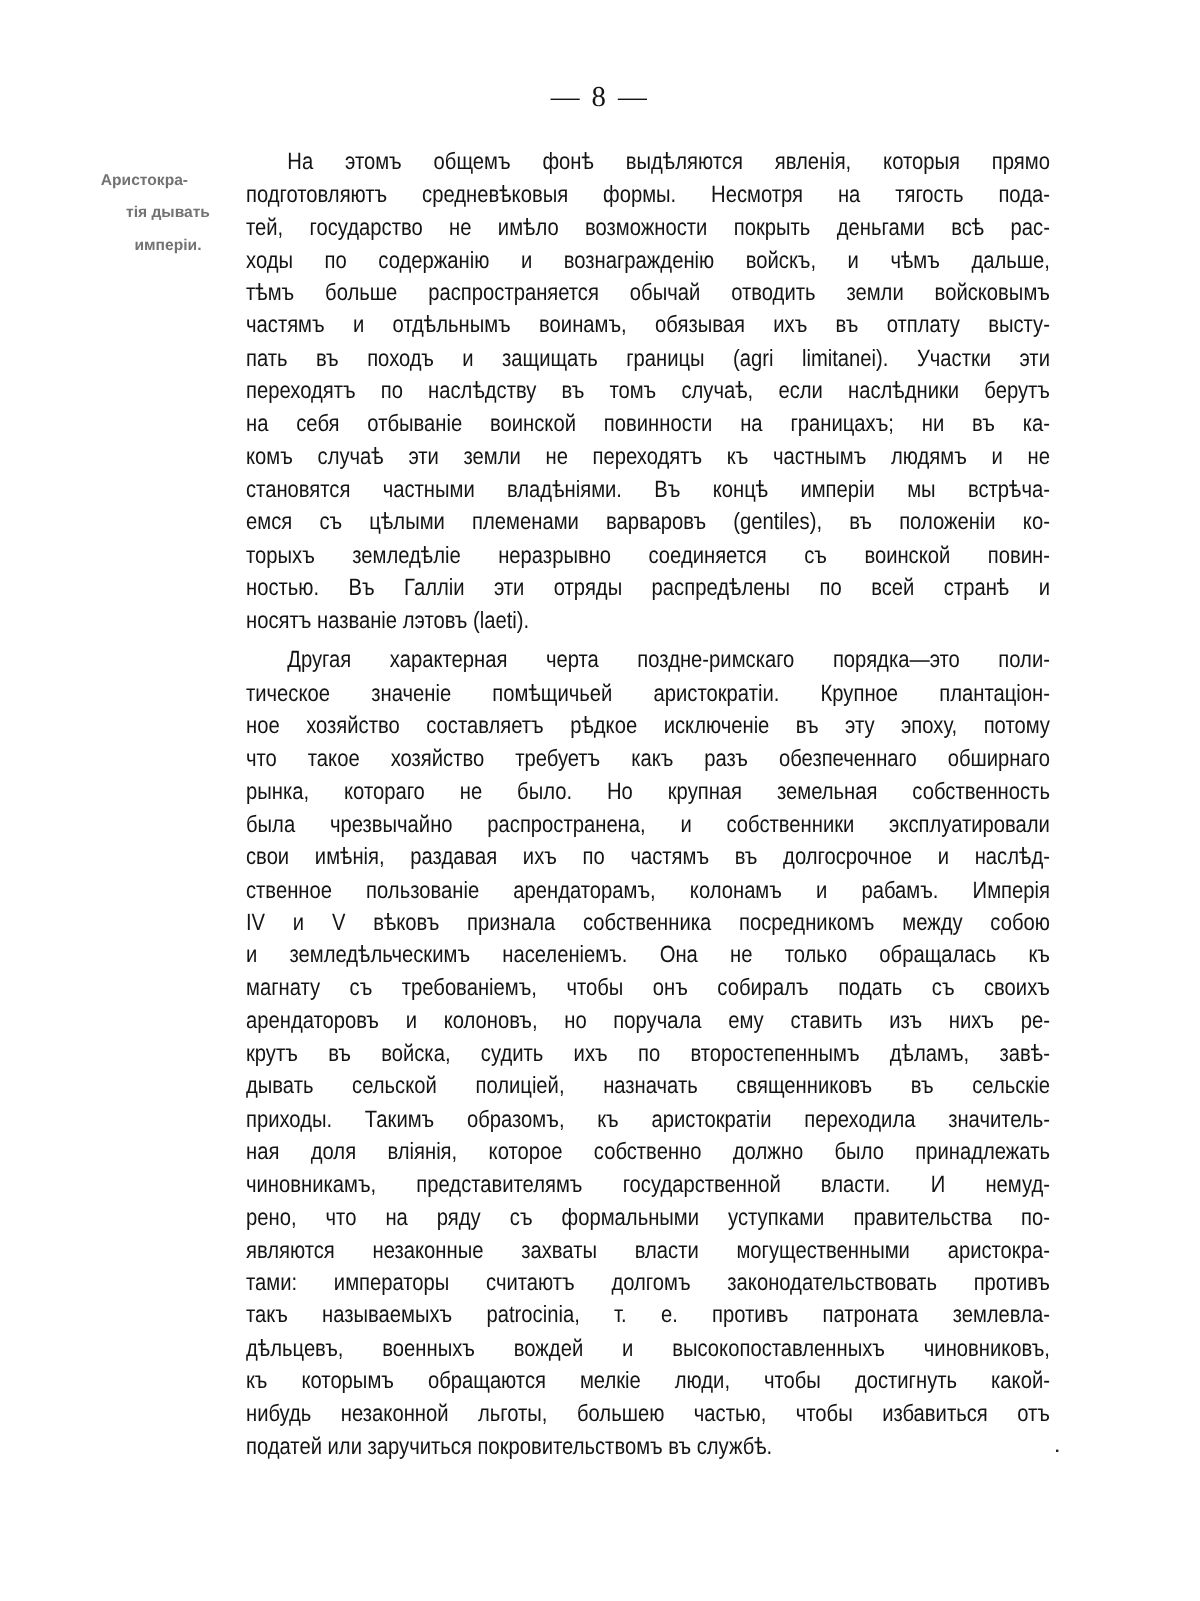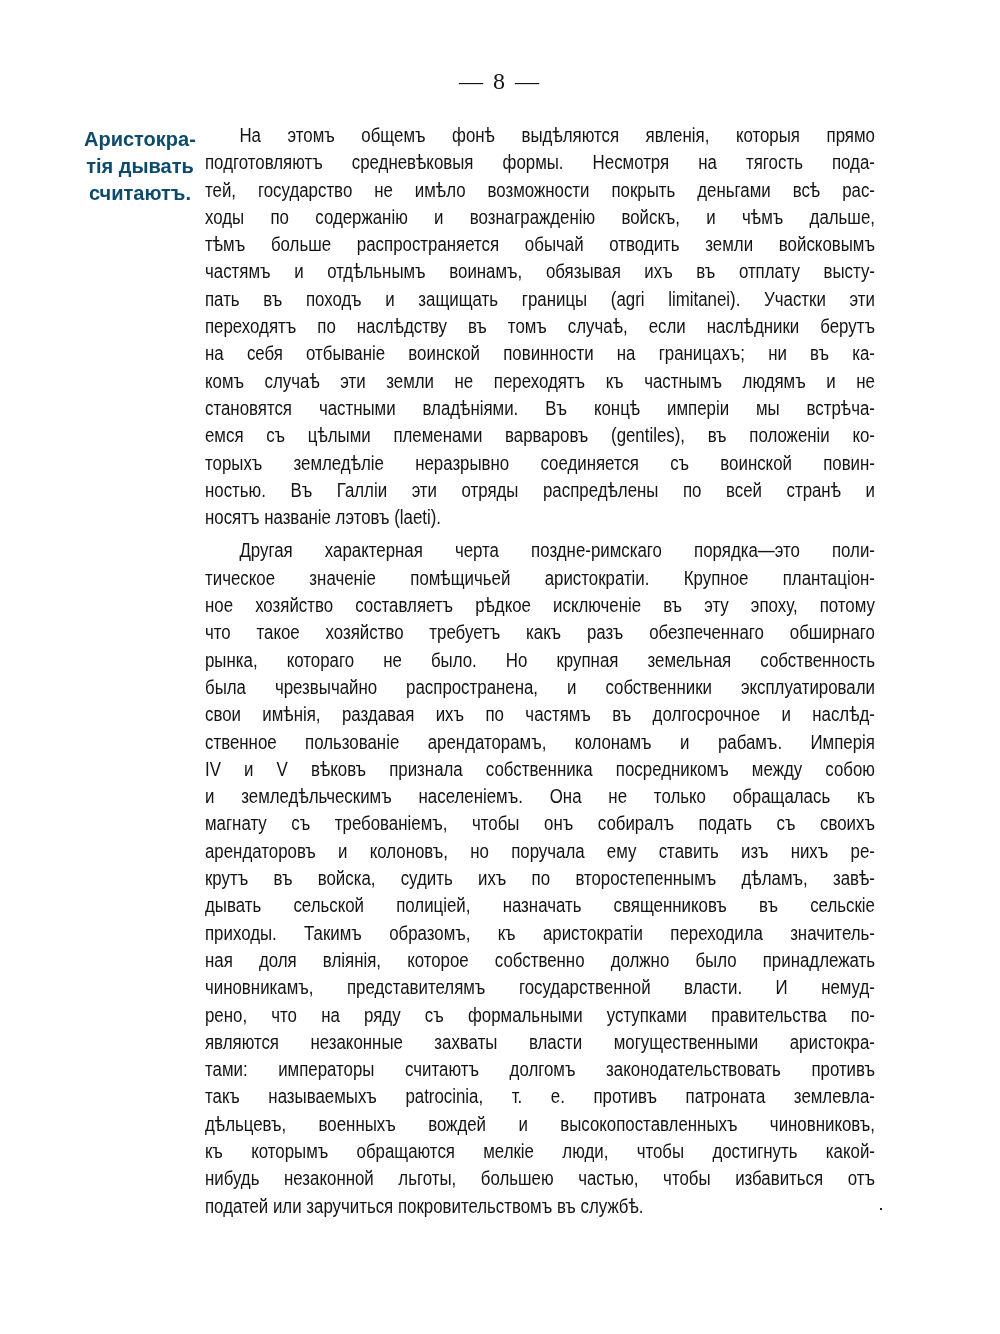--- a/index.html
+++ b/index.html
@@ -8,24 +8,24 @@
     position: absolute; left: 0; top: 0; width: 1000px; height: 1334px;
     background: #ffffff; color: #141414;
     font-family: "Liberation Serif", "DejaVu Serif", serif;
   }
   .page-number {
     position: absolute; left: 0; width: 1000px; top: 68px;
     text-align: center; font-size: 24px; letter-spacing: 2px;
     font-family: "Liberation Serif", serif;
   }
   .margin-note {
-    position: absolute; left: 84px; top: 126px; width: 112px;
+    position: absolute; left: 84px; top: 136px; width: 112px;
     font-family: "Liberation Sans", "DejaVu Sans", sans-serif;
-    font-weight: bold; font-size: 20px; line-height: 27px;
-    text-align: center; color: #0c4a6e;
+    font-weight: bold; font-size: 13px; line-height: 27px;
+    text-align: center; color: #737373;
   }
   .margin-note span { display: block; }
   .margin-note span.first { text-align: left; }
   .body-text {
     position: absolute; left: 205px; top: 122px; width: 670px;
     font-family: "Liberation Sans", "DejaVu Sans", sans-serif;
     font-size: 19.6px; line-height: 27.3px; color: #141414;
     transform: scaleX(0.86); transform-origin: left top;
   }
   .line {
@@ -42,21 +42,21 @@
 </style>
 </head>
 <body>
 
 <div class="page">
   <div class="page-number">— 8 —</div>
 
   <div class="margin-note">
     <span class="first">Аристокра-</span>
     <span>тія дывать</span>
-    <span>считаютъ.</span>
+    <span>имперіи.</span>
   </div>
 
   <div class="body-text">
     <div class="para" id="para-0">
         <span class="line indent">На этомъ общемъ фонѣ выдѣляются явленія, которыя прямо</span>
         <span class="line">подготовляютъ средневѣковыя формы. Несмотря на тягость пода-</span>
         <span class="line">тей, государство не имѣло возможности покрыть деньгами всѣ рас-</span>
         <span class="line">ходы по содержанію и вознагражденію войскъ, и чѣмъ дальше,</span>
         <span class="line">тѣмъ больше распространяется обычай отводить земли войсковымъ</span>
         <span class="line">частямъ и отдѣльнымъ воинамъ, обязывая ихъ въ отплату высту-</span>

